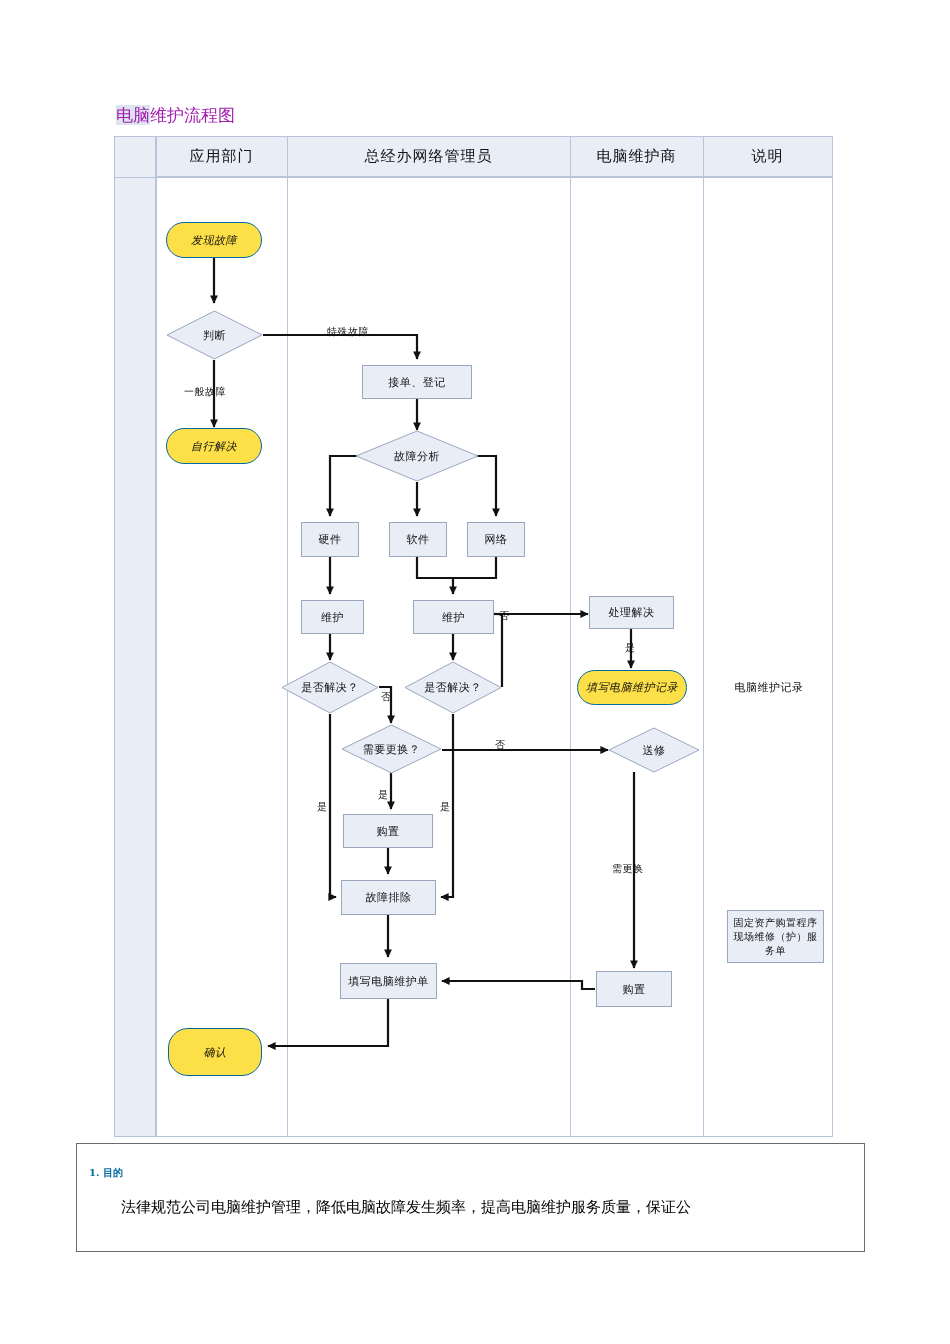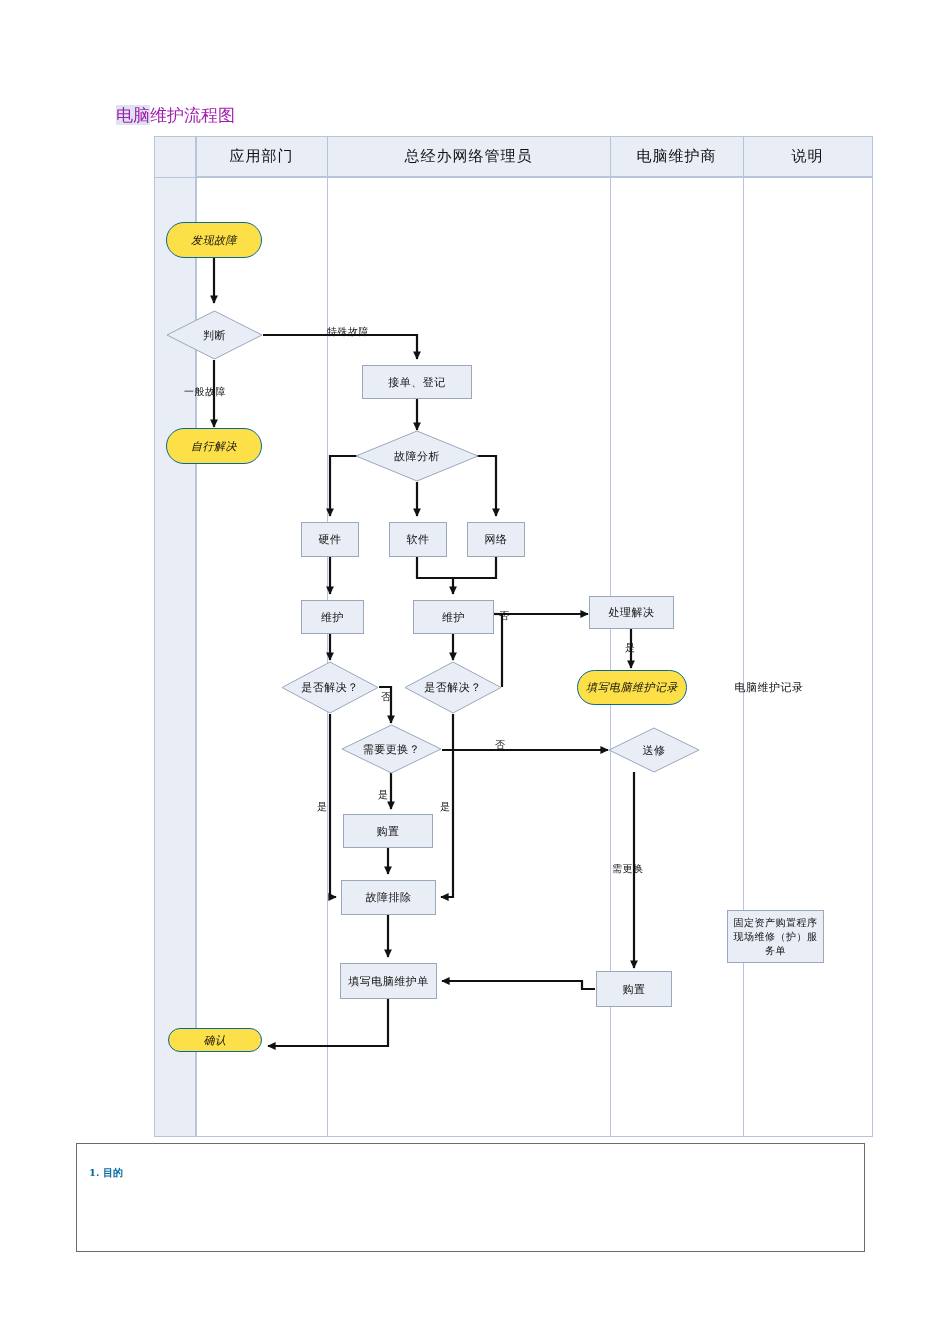--- a/index.html
+++ b/index.html
@@ -22,21 +22,20 @@
     white-space:nowrap;
     font-family:"DejaVu Sans",sans-serif;
   }
   .doc-title .hl{background:#dde3ef;}
 
   
   .lane-table{
     position:absolute;left:114px;top:136px;
     width:719px;height:1001px;
     box-sizing:border-box;
-    margin-left:40px;
   }
   .lane-strip{
     position:absolute;left:0;top:0;width:42px;height:1001px;
     background:#e8edf6;border:1px solid #b8c4d9;box-sizing:border-box;
   }
   .lane-head{
     position:absolute;top:0;height:41px;
     background:#e8edf6;
     border-bottom:1px solid #b8c4d9;
     box-sizing:border-box;
@@ -247,21 +246,21 @@
       </svg>
     <div class="diamond-label">需要更换？</div>
   </div>
 
   <div class="shape rect" style="left:343px;top:814px;width:90px;height:34px;">购置</div>
 
   <div class="shape rect" style="left:341px;top:880px;width:95px;height:35px;">故障排除</div>
 
   <div class="shape rect" style="left:340px;top:963px;width:97px;height:36px;">填写电脑维护单</div>
 
-  <div class="shape round" style="left:168px;top:1028px;width:94px;height:24px;">确认</div>
+  <div class="shape round" style="left:168px;top:1028px;width:94px;height:48px;">确认</div>
 
   <div class="shape rect" style="left:589px;top:596px;width:85px;height:33px;">处理解决</div>
 
   <div class="shape round" style="left:577px;top:670px;width:110px;height:35px;">填写电脑维护记录</div>
 
   <div class="diamond-wrap" style="left:608px;top:727px;width:92px;height:46px;">
     <svg width="92" height="46" viewBox="0 0 92 46">
         <polygon points="46,1 91,23 46,45 1,23" fill="#e9edf6" stroke="#9aa7bd" stroke-width="1"></polygon>
       </svg>
     <div class="diamond-label">送修</div>
@@ -279,15 +278,16 @@
   <div class="edge-label" style="left:440px;top:800px;">是</div>
   <div class="edge-label" style="left:495px;top:738px;">否</div>
   <div class="edge-label" style="left:612px;top:862px;">需更换</div>
 
   <div class="note-plain" style="left:705px;top:680px;width:128px;">电脑维护记录</div>
 
   <div class="shape rect" style="left:727px;top:910px;width:97px;height:53px;padding:2px 4px;font-size:10px;line-height:14px;">固定资产购置程序现场维修（护）服务单</div>
 
   <div class="purpose-box">
     <div class="purpose-title">1. 目的</div>
+    <div class="purpose-body">法律规范公司电脑维护管理，降低电脑故障发生频率，提高电脑维护服务质量，保证公</div>
   </div>
 
 </div>
 
 </body></html>

